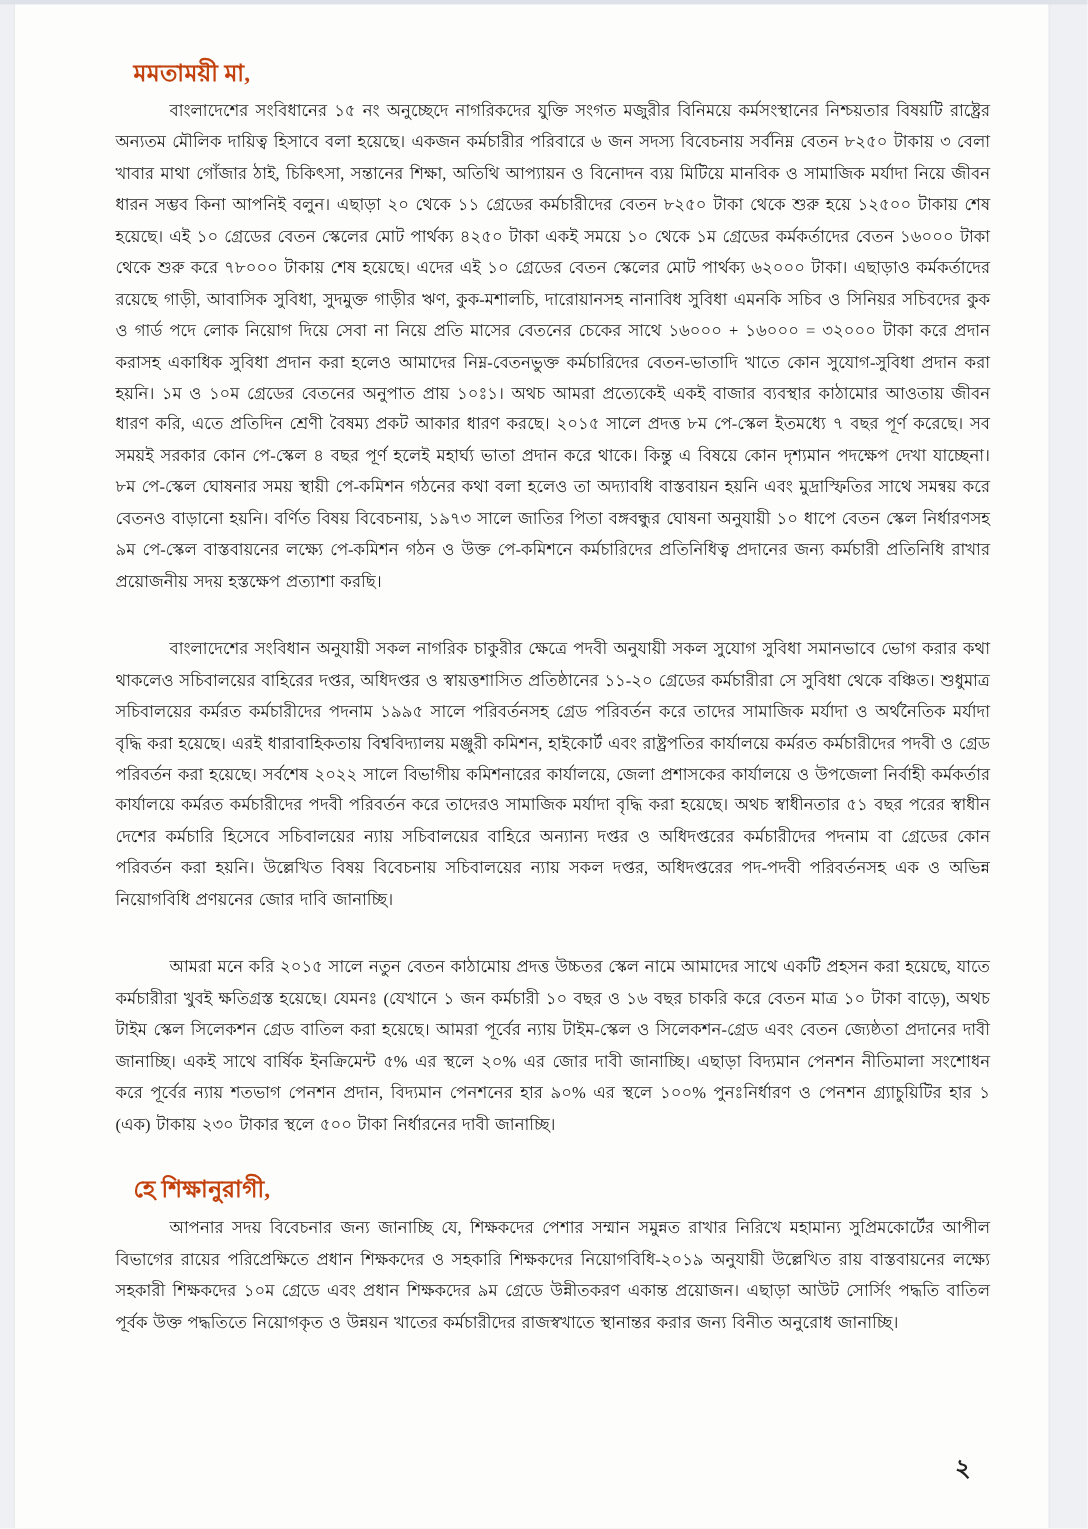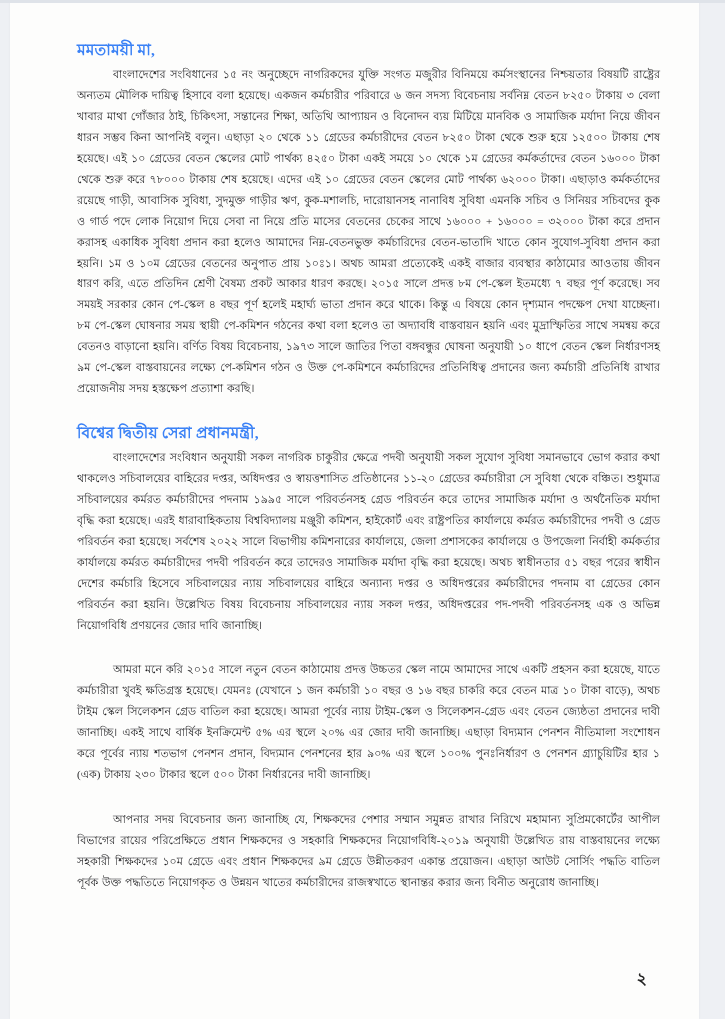--- a/index.html
+++ b/index.html
@@ -34,22 +34,22 @@
     position: absolute;
     left: 67px;
     right: 39px;
     top: 40px;
     color: #1c1c1e;
   }
   .section-heading {
     font-weight: bold;
     font-size: 15.5px;
     line-height: 1.25;
-    color: #3b82f6;
-    margin: 0 0 5px 0;
+    color: #c2410c;
+    margin: 0 0 5px 12px;
     letter-spacing: 0.2px;
   }
   .section-paragraph {
     font-size: 11px;
     line-height: 20.9px;
     text-align: justify;
     text-indent: 36px;
     margin: 0 0 24px 0;
     color: #1e1e20;
     word-spacing: 1px;
@@ -70,28 +70,28 @@
 
 <div class="page">
   <div class="content">
 
     <section>
       <h2 class="section-heading">মমতাময়ী মা,</h2>
       <p class="section-paragraph">বাংলাদেশের সংবিধানের ১৫ নং অনুচ্ছেদে নাগরিকদের যুক্তি সংগত মজুরীর বিনিময়ে কর্মসংস্থানের নিশ্চয়তার বিষয়টি রাষ্ট্রের অন্যতম মৌলিক দায়িত্ব হিসাবে বলা হয়েছে। একজন কর্মচারীর পরিবারে ৬ জন সদস্য বিবেচনায় সর্বনিম্ন বেতন ৮২৫০ টাকায় ৩ বেলা খাবার মাথা গোঁজার ঠাই, চিকিৎসা, সন্তানের শিক্ষা, অতিথি আপ্যায়ন ও বিনোদন ব্যয় মিটিয়ে মানবিক ও সামাজিক মর্যাদা নিয়ে জীবন ধারন সম্ভব কিনা আপনিই বলুন। এছাড়া ২০ থেকে ১১ গ্রেডের কর্মচারীদের বেতন ৮২৫০ টাকা থেকে শুরু হয়ে ১২৫০০ টাকায় শেষ হয়েছে। এই ১০ গ্রেডের বেতন স্কেলের মোট পার্থক্য ৪২৫০ টাকা একই সময়ে ১০ থেকে ১ম গ্রেডের কর্মকর্তাদের বেতন ১৬০০০ টাকা থেকে শুরু করে ৭৮০০০ টাকায় শেষ হয়েছে। এদের এই ১০ গ্রেডের বেতন স্কেলের মোট পার্থক্য ৬২০০০ টাকা। এছাড়াও কর্মকর্তাদের রয়েছে গাড়ী, আবাসিক সুবিধা, সুদমুক্ত গাড়ীর ঋণ, কুক-মশালচি, দারোয়ানসহ নানাবিধ সুবিধা এমনকি সচিব ও সিনিয়র সচিবদের কুক ও গার্ড পদে লোক নিয়োগ দিয়ে সেবা না নিয়ে প্রতি মাসের বেতনের চেকের সাথে ১৬০০০ + ১৬০০০ = ৩২০০০ টাকা করে প্রদান করাসহ একাধিক সুবিধা প্রদান করা হলেও আমাদের নিম্ন-বেতনভুক্ত কর্মচারিদের বেতন-ভাতাদি খাতে কোন সুযোগ-সুবিধা প্রদান করা হয়নি। ১ম ও ১০ম গ্রেডের বেতনের অনুপাত প্রায় ১০ঃ১। অথচ আমরা প্রত্যেকেই একই বাজার ব্যবস্থার কাঠামোর আওতায় জীবন ধারণ করি, এতে প্রতিদিন শ্রেণী বৈষম্য প্রকট আকার ধারণ করছে। ২০১৫ সালে প্রদত্ত ৮ম পে-স্কেল ইতমধ্যে ৭ বছর পূর্ণ করেছে। সব সময়ই সরকার কোন পে-স্কেল ৪ বছর পূর্ণ হলেই মহার্ঘ্য ভাতা প্রদান করে থাকে। কিন্তু এ বিষয়ে কোন দৃশ্যমান পদক্ষেপ দেখা যাচ্ছেনা। ৮ম পে-স্কেল ঘোষনার সময় স্থায়ী পে-কমিশন গঠনের কথা বলা হলেও তা অদ্যাবধি বাস্তবায়ন হয়নি এবং মুদ্রাস্ফিতির সাথে সমন্বয় করে বেতনও বাড়ানো হয়নি। বর্ণিত বিষয় বিবেচনায়, ১৯৭৩ সালে জাতির পিতা বঙ্গবন্ধুর ঘোষনা অনুযায়ী ১০ ধাপে বেতন স্কেল নির্ধারণসহ ৯ম পে-স্কেল বাস্তবায়নের লক্ষ্যে পে-কমিশন গঠন ও উক্ত পে-কমিশনে কর্মচারিদের প্রতিনিধিত্ব প্রদানের জন্য কর্মচারী প্রতিনিধি রাখার প্রয়োজনীয় সদয় হস্তক্ষেপ প্রত্যাশা করছি।</p>
     </section>
 
     <section>
-      <h2 class="section-heading">বিশ্বের দ্বিতীয় সেরা প্রধানমন্ত্রী,</h2>
       <p class="section-paragraph">বাংলাদেশের সংবিধান অনুযায়ী সকল নাগরিক চাকুরীর ক্ষেত্রে পদবী অনুযায়ী সকল সুযোগ সুবিধা সমানভাবে ভোগ করার কথা থাকলেও সচিবালয়ের বাহিরের দপ্তর, অধিদপ্তর ও স্বায়ত্তশাসিত প্রতিষ্ঠানের ১১-২০ গ্রেডের কর্মচারীরা সে সুবিধা থেকে বঞ্চিত। শুধুমাত্র সচিবালয়ের কর্মরত কর্মচারীদের পদনাম ১৯৯৫ সালে পরিবর্তনসহ গ্রেড পরিবর্তন করে তাদের সামাজিক মর্যাদা ও অর্থনৈতিক মর্যাদা বৃদ্ধি করা হয়েছে। এরই ধারাবাহিকতায় বিশ্ববিদ্যালয় মঞ্জুরী কমিশন, হাইকোর্ট এবং রাষ্ট্রপতির কার্যালয়ে কর্মরত কর্মচারীদের পদবী ও গ্রেড পরিবর্তন করা হয়েছে। সর্বশেষ ২০২২ সালে বিভাগীয় কমিশনারের কার্যালয়ে, জেলা প্রশাসকের কার্যালয়ে ও উপজেলা নির্বাহী কর্মকর্তার কার্যালয়ে কর্মরত কর্মচারীদের পদবী পরিবর্তন করে তাদেরও সামাজিক মর্যাদা বৃদ্ধি করা হয়েছে। অথচ স্বাধীনতার ৫১ বছর পরের স্বাধীন দেশের কর্মচারি হিসেবে সচিবালয়ের ন্যায় সচিবালয়ের বাহিরে অন্যান্য দপ্তর ও অধিদপ্তরের কর্মচারীদের পদনাম বা গ্রেডের কোন পরিবর্তন করা হয়নি। উল্লেখিত বিষয় বিবেচনায় সচিবালয়ের ন্যায় সকল দপ্তর, অধিদপ্তরের পদ-পদবী পরিবর্তনসহ এক ও অভিন্ন নিয়োগবিধি প্রণয়নের জোর দাবি জানাচ্ছি।</p>
     </section>
 
     <section>
       <p class="section-paragraph">আমরা মনে করি ২০১৫ সালে নতুন বেতন কাঠামোয় প্রদত্ত উচ্চতর স্কেল নামে আমাদের সাথে একটি প্রহসন করা হয়েছে, যাতে কর্মচারীরা খুবই ক্ষতিগ্রস্ত হয়েছে। যেমনঃ (যেখানে ১ জন কর্মচারী ১০ বছর ও ১৬ বছর চাকরি করে বেতন মাত্র ১০ টাকা বাড়ে), অথচ টাইম স্কেল সিলেকশন গ্রেড বাতিল করা হয়েছে। আমরা পূর্বের ন্যায় টাইম-স্কেল ও সিলেকশন-গ্রেড এবং বেতন জ্যেষ্ঠতা প্রদানের দাবী জানাচ্ছি। একই সাথে বার্ষিক ইনক্রিমেন্ট ৫% এর স্থলে ২০% এর জোর দাবী জানাচ্ছি। এছাড়া বিদ্যমান পেনশন নীতিমালা সংশোধন করে পূর্বের ন্যায় শতভাগ পেনশন প্রদান, বিদ্যমান পেনশনের হার ৯০% এর স্থলে ১০০% পুনঃনির্ধারণ ও পেনশন গ্র্যাচুয়িটির হার ১ (এক) টাকায় ২৩০ টাকার স্থলে ৫০০ টাকা নির্ধারনের দাবী জানাচ্ছি।</p>
     </section>
 
     <section>
+      <h2 class="section-heading">হে শিক্ষানুরাগী,</h2>
       <p class="section-paragraph">আপনার সদয় বিবেচনার জন্য জানাচ্ছি যে, শিক্ষকদের পেশার সম্মান সমুন্নত রাখার নিরিখে মহামান্য সুপ্রিমকোর্টের আপীল বিভাগের রায়ের পরিপ্রেক্ষিতে প্রধান শিক্ষকদের ও সহকারি শিক্ষকদের নিয়োগবিধি-২০১৯ অনুযায়ী উল্লেখিত রায় বাস্তবায়নের লক্ষ্যে সহকারী শিক্ষকদের ১০ম গ্রেডে এবং প্রধান শিক্ষকদের ৯ম গ্রেডে উন্নীতকরণ একান্ত প্রয়োজন। এছাড়া আউট সোর্সিং পদ্ধতি বাতিল পূর্বক উক্ত পদ্ধতিতে নিয়োগকৃত ও উন্নয়ন খাতের কর্মচারীদের রাজস্বখাতে স্থানান্তর করার জন্য বিনীত অনুরোধ জানাচ্ছি।</p>
     </section>
 
   </div>
 
   <div class="page-number">২</div>
 </div>
 
 </body></html>

